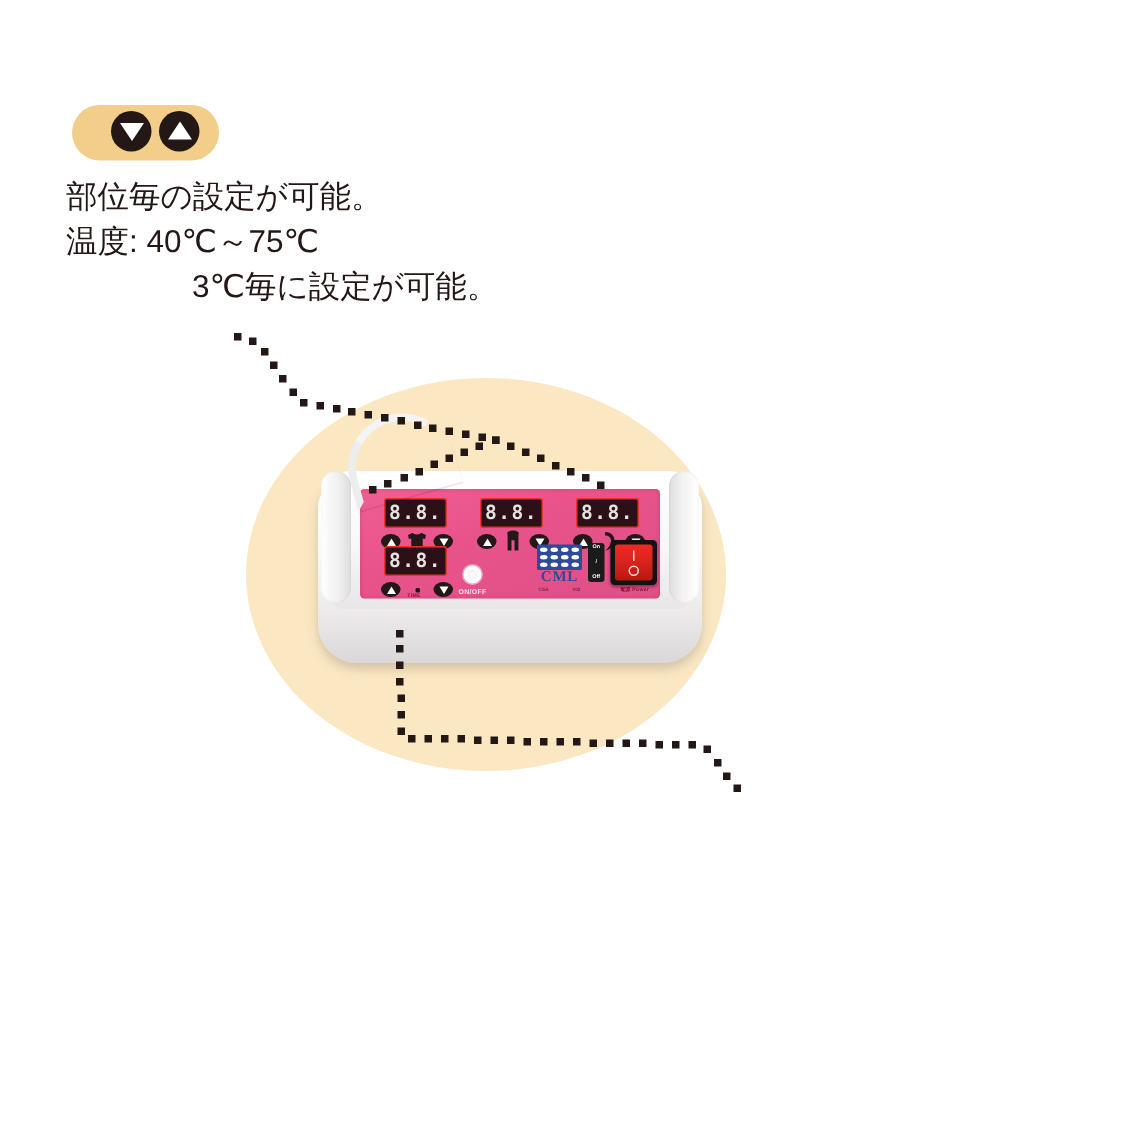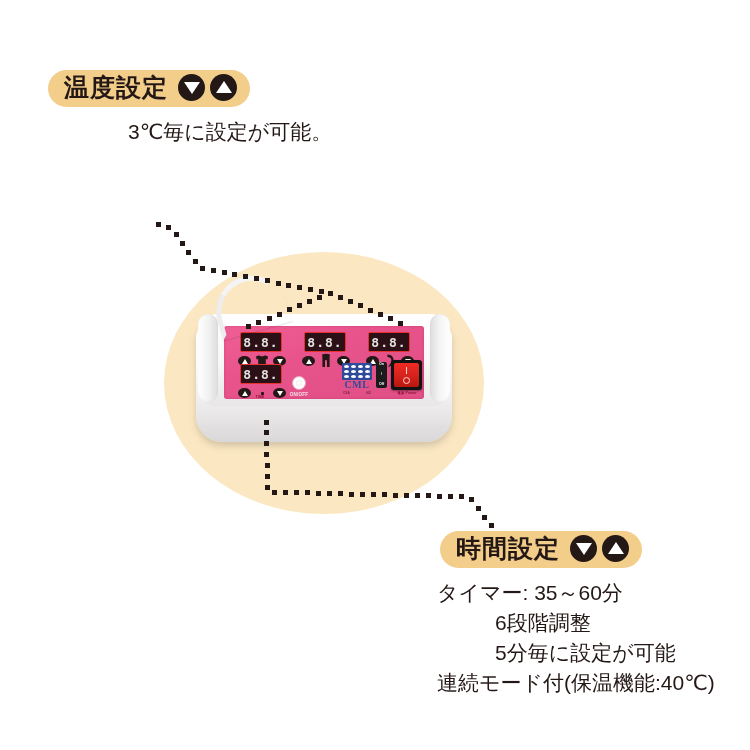--- a/index.html
+++ b/index.html
@@ -82,21 +82,21 @@
   .dot{
     position:absolute;
     width:5px;height:5px;
     background:#231815;
     z-index:5;
   }
 
   
   .device{
     position:absolute;
-    left:196px;top:300px;
+    left:212px;top:300px;
     width:256px;height:150px;
     z-index:3;
   }
   
   .cable{
     position:absolute;
     left:18px;top:-24px;
     width:62px;height:46px;
     border:5px solid #f2f2f2;
     border-color:#f4f4f4 transparent transparent #ededed;
@@ -304,53 +304,37 @@
   #tiny-onoff{left:58px;top:66px;width:34px;color:#f4e2e9;font-size:4.6px;}
 </style>
 </head>
 <body>
 
 <div class="stage">
 
   <div class="oval"></div>
 
   <div class="badge" id="badge-temp">
-    <span class="badge-label">温度設定</span>
     <span class="badge-arrows">
       <span class="arrow-circle">
         <span class="tri-down"></span>
       </span>
       <span class="arrow-circle">
         <span class="tri-up"></span>
       </span>
     </span>
   </div>
 
   <div class="textblock" id="text-temp">
+    <div class="tline">部位毎の設定が可能。</div>
+    <div class="tline">温度:  40℃～75℃</div>
     <div class="tline indent-t">3℃毎に設定が可能。</div>
   </div>
 
-  <div class="badge" id="badge-time">
-    <span class="badge-label">時間設定</span>
-    <span class="badge-arrows">
-      <span class="arrow-circle">
-        <span class="tri-down"></span>
-      </span>
-      <span class="arrow-circle">
-        <span class="tri-up"></span>
-      </span>
-    </span>
-  </div>
-
-  <div class="textblock" id="text-time">
-    <div class="tline">タイマー:  35～60分</div>
-    <div class="tline indent">6段階調整</div>
-    <div class="tline indent">5分毎に設定が可能</div>
-    <div class="tline">連続モード付(保温機能:40℃)</div>
-  </div>
+
 
   <div id="dot-layer">
       <span class="dot" style="left: 155.5px; top: 221.5px;"></span>
       <span class="dot" style="left: 166.077px; top: 224.522px;"></span>
       <span class="dot" style="left: 173.766px; top: 231.595px;"></span>
       <span class="dot" style="left: 180.075px; top: 240.606px;"></span>
       <span class="dot" style="left: 186.383px; top: 249.618px;"></span>
       <span class="dot" style="left: 192.691px; top: 258.63px;"></span>
       <span class="dot" style="left: 200.067px; top: 265.994px;"></span>
       <span class="dot" style="left: 210.869px; top: 268.071px;"></span>

